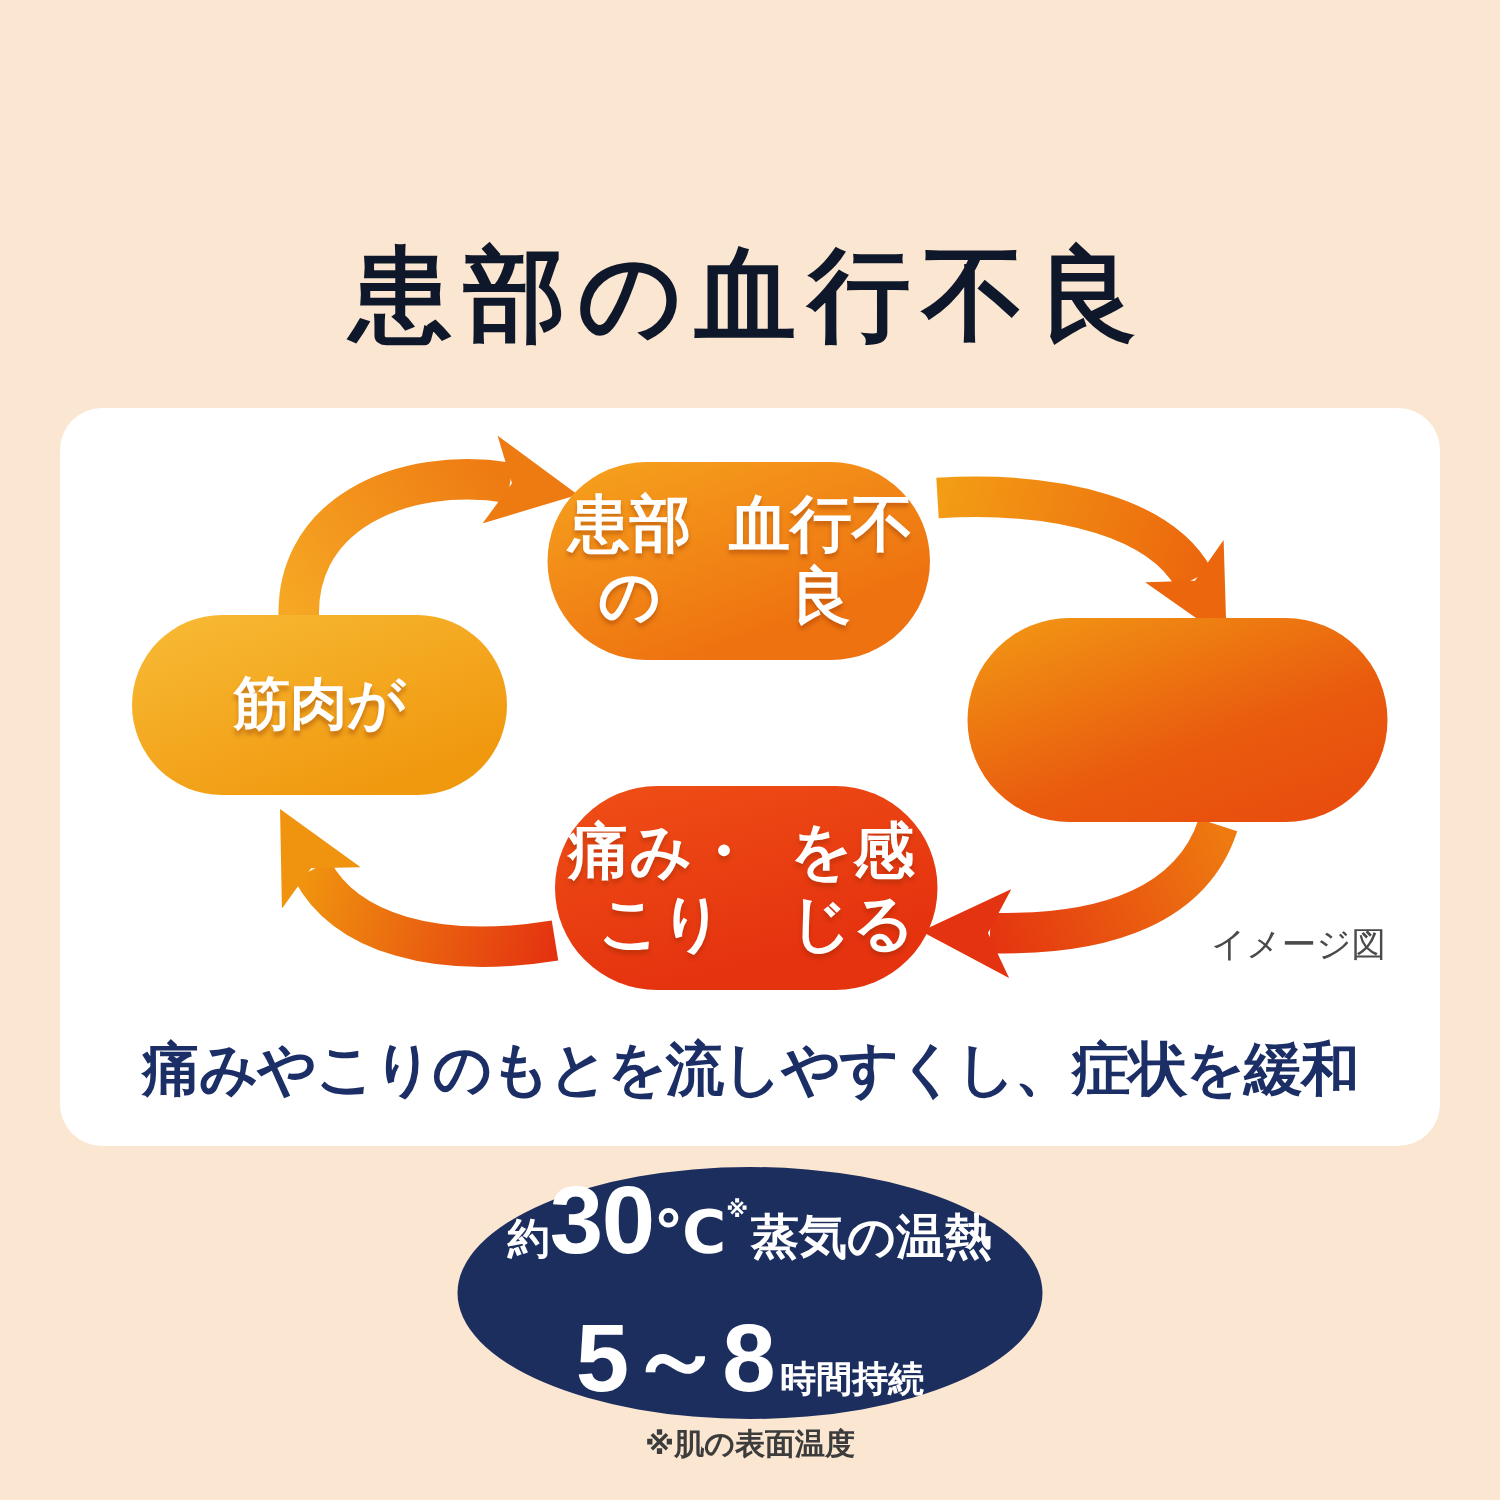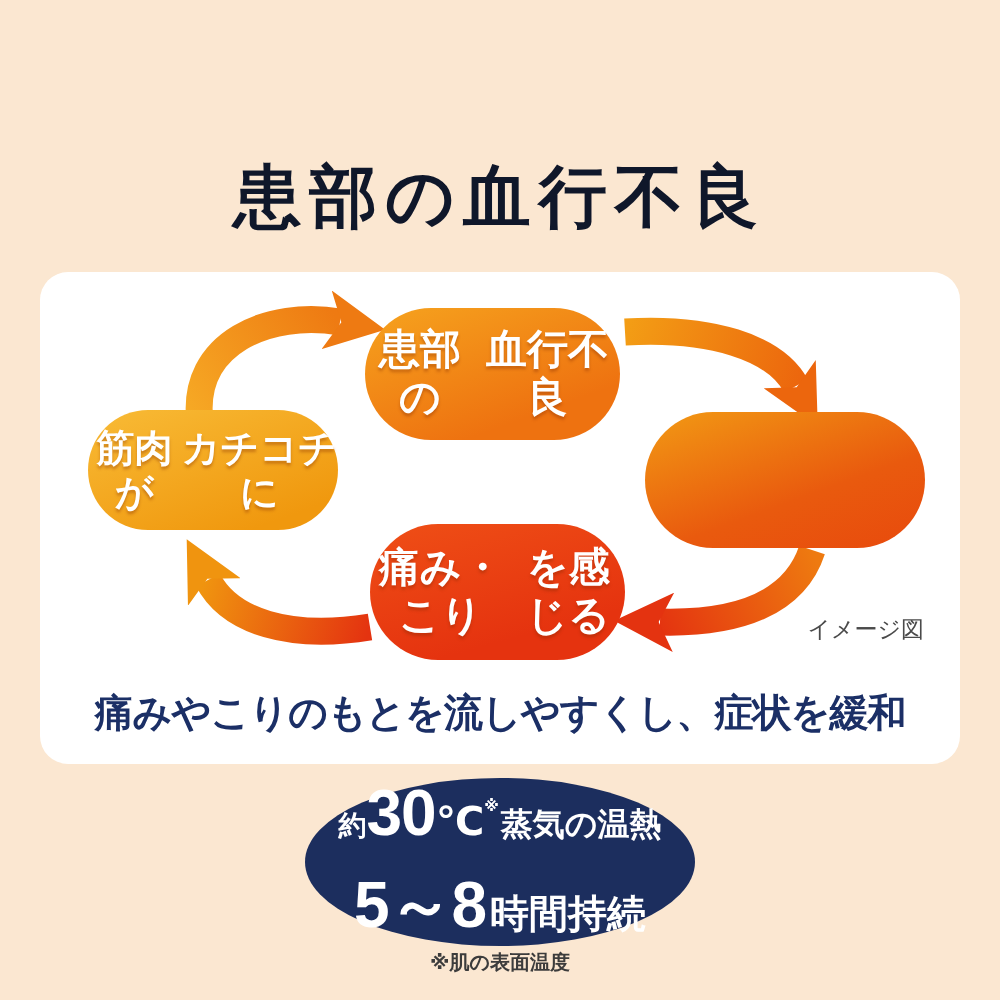--- a/index.html
+++ b/index.html
@@ -80,21 +80,21 @@
   }
   .badge-line1{display:flex;align-items:baseline;justify-content:center;font-weight:800;}
   .badge-approx{font-size:28px;}
   .badge-temp{font-size:64px;letter-spacing:-1px;}
   .badge-unit{font-size:40px;}
   .badge-ast{font-size:15px;position:relative;top:-24px;margin-right:2px;}
   .badge-steam{font-size:32px;}
   .badge-divider{width:272px;height:2px;background:#ffffff;margin:5px 0 7px 0;}
   .badge-line2{display:flex;align-items:baseline;justify-content:center;font-weight:800;}
   .badge-dur-num{font-size:64px;letter-spacing:-1px;margin-right:4px;}
-  .badge-dur-label{font-size:39px;}
+  .badge-dur-label{font-size:24px;}
   
   .footnote{
     position:absolute;top:949px;left:0;width:100%;
     text-align:center;
     font-size:20px;font-weight:600;color:#3c3c3c;
   }
 </style>
 </head>
 <body>
 
@@ -149,21 +149,20 @@
     <div class="pill pill-right">
     </div>
 
     <div class="pill pill-bottom">
       <span>痛み・こり</span>
       <span>を感じる</span>
     </div>
 
     <div class="pill pill-left">
       <span>筋肉が</span>
-      <span>カチコチに</span>
     </div>
 
     <div class="caption">イメージ図</div>
     <div class="summary">痛みやこりのもとを流しやすくし、症状を緩和</div>
   </div>
 
   <div class="badge">
     <div class="badge-line1">
       <span class="badge-approx">約</span>
       <span class="badge-temp">30</span>

